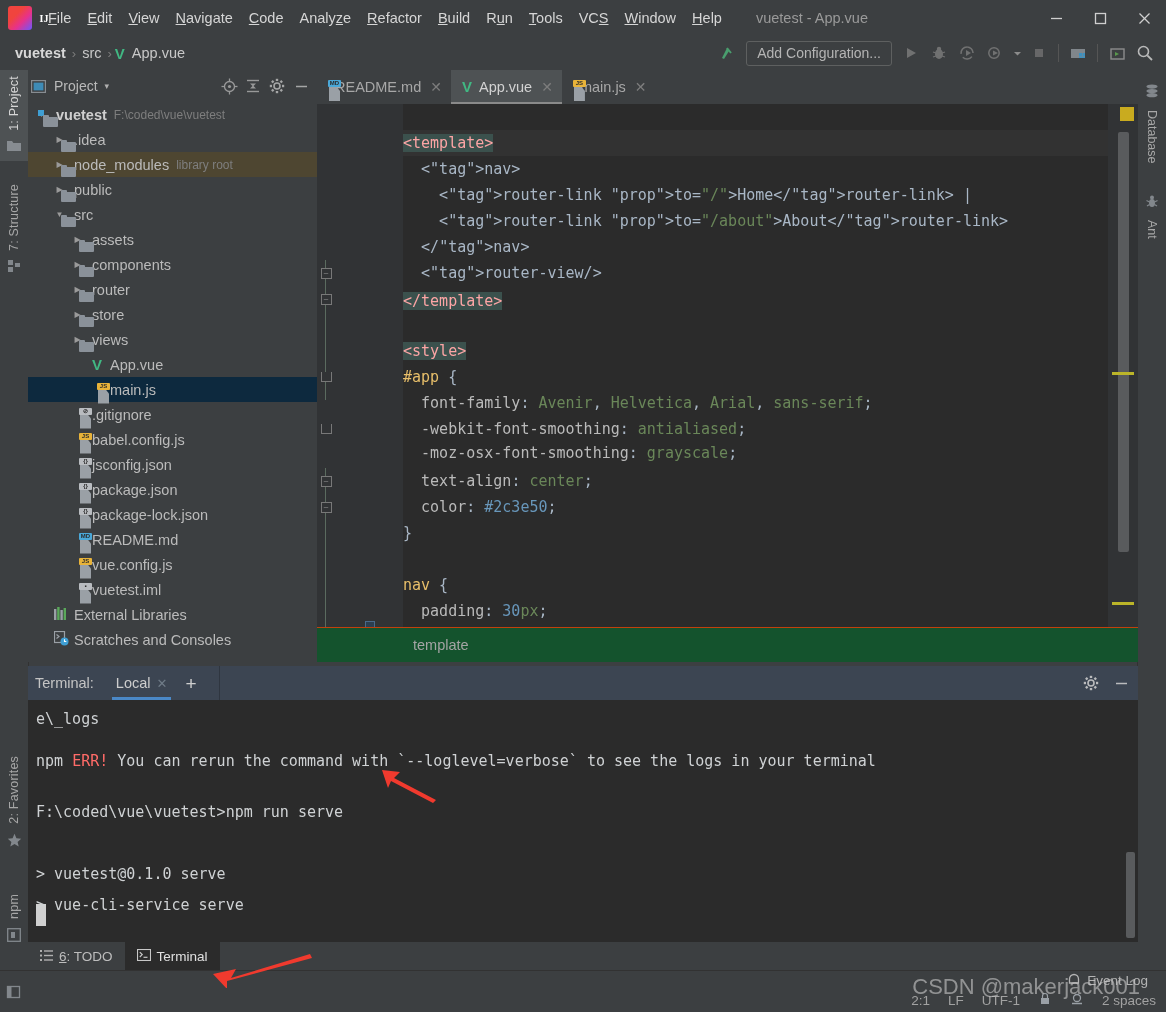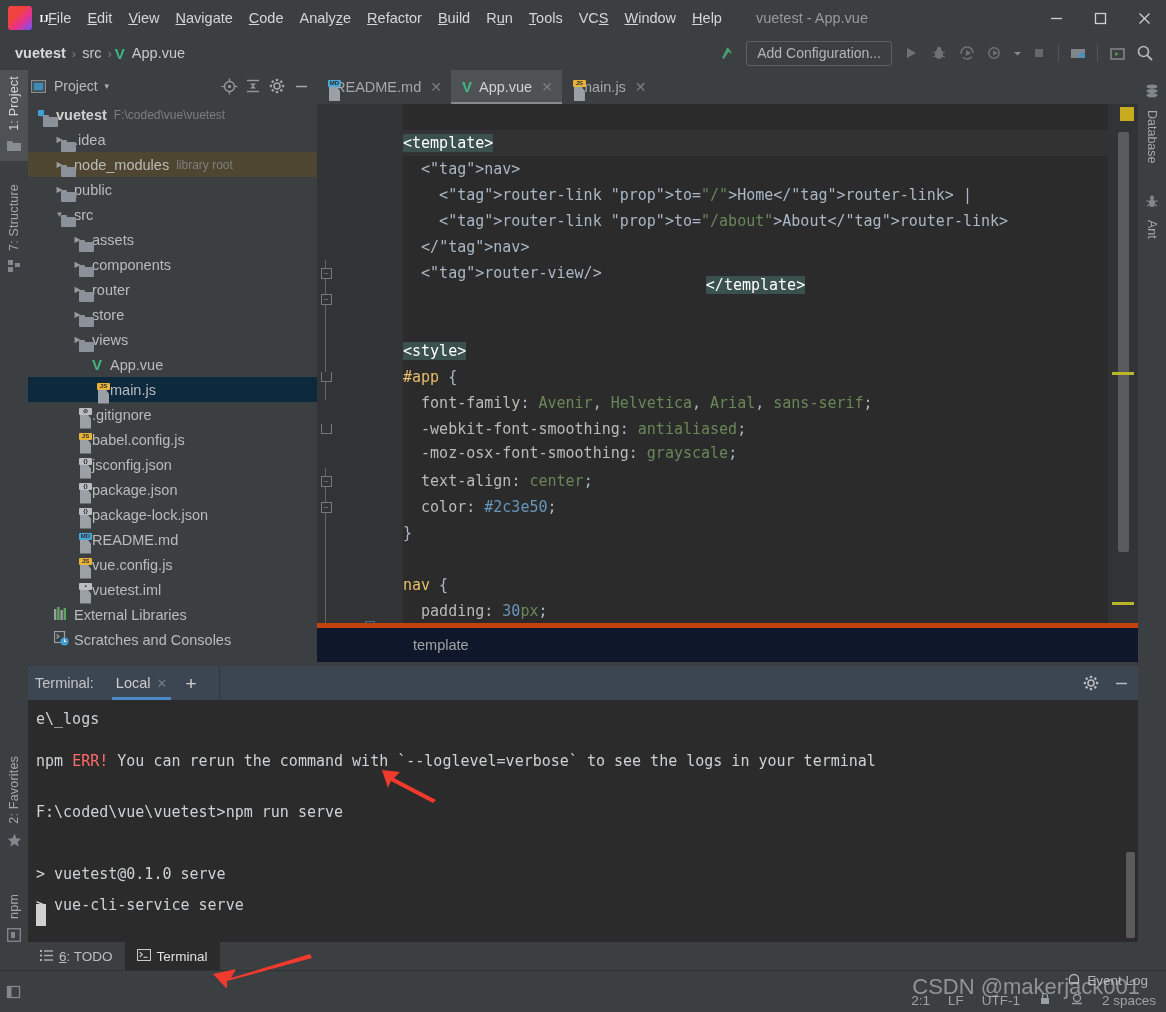--- a/index.html
+++ b/index.html
@@ -82,40 +82,40 @@
   .etab .x{color:#7d7d7d;font-size:14px;margin-left:2px;}
   .ebody{position:absolute;left:0;top:34px;width:821px;height:524px;background:#2b2b2b;overflow:hidden;}
   .gutter{position:absolute;left:0;top:0;width:68px;height:524px;background:#313335;}
   .fold{position:absolute;left:68px;top:0;width:18px;height:524px;background:#313335;}
   .code{position:absolute;left:86px;top:0;right:30px;height:524px;
         font-family:"DejaVu Sans Mono","Liberation Mono",monospace;font-size:15px;line-height:26px;}
   .ln{position:absolute;right:8px;color:#606366;font-size:14px;line-height:26px;
       font-family:"DejaVu Sans Mono","Liberation Mono",monospace;}
   .cline{position:absolute;left:0;right:0;height:26px;white-space:pre;color:#a9b7c6;}
   .cline.cur{background:#323232;}
-  .tag{color:#ffffff;}
+  .tag{color:#fca5a5;}
   .str{color:#6a8759;}
   .txt{color:#a9b7c6;}
   .num{color:#6897bb;}
   .hlbg{background:#3b514d;}
   .csssel{color:#e8bf6a;}
   .cssprop{color:#bababa;}
   .cssval{color:#6a8759;}
   .punct{color:#a9b7c6;}
   .foldmark{position:absolute;left:0;width:18px;height:26px;display:flex;align-items:center;justify-content:center;}
   .fm{width:9px;height:9px;border:1px solid #787878;color:#9a9a9a;font-size:8px;line-height:7px;
       text-align:center;background:#313335;}
   .fmline{position:absolute;left:8px;width:1px;background:#5b6b5f;}
   .colorchip{position:absolute;left:48px;width:8px;height:8px;background:#2c3e50;border:1px solid #4a6a8a;}
   .escrollcol{position:absolute;right:0;top:0;width:30px;height:524px;background:#313335;}
   .escroll{position:absolute;right:9px;width:11px;background:#595b5d;border-radius:2px;}
   .mark{position:absolute;right:4px;width:22px;height:3px;background:#bbb529;}
   .markbox{position:absolute;right:4px;top:3px;width:14px;height:14px;background:#c9ab1f;}
-  .ebread{position:absolute;left:0;bottom:0;width:821px;height:34px;background:#0f172a;
-          border-top:5px solid #c2410c;display:flex;align-items:center;}
+  .ebread{position:absolute;left:0;bottom:0;width:821px;height:34px;background:#14532d;
+          border-top:1px solid #c2410c;display:flex;align-items:center;}
   .ebread .bc{color:#a4a4a4;font-size:14.5px;margin-left:96px;}
 
   
   .term{position:absolute;left:28px;top:666px;width:1110px;height:276px;background:#2b2b2b;}
   .termhdr{height:34px;background:#3c4552;display:flex;align-items:center;}
   .termlbl{color:#c4c4c4;font-size:14.5px;margin-left:7px;}
   .termtab{margin-left:22px;height:34px;display:flex;align-items:center;gap:6px;position:relative;}
   .termtab .tn{color:#cdcdcd;font-size:14.5px;}
   .termtab .x{color:#6f7b87;font-size:13px;}
   .termtab:after{content:"";position:absolute;left:-4px;right:-4px;bottom:0;height:3px;background:#4a88c7;}
@@ -644,21 +644,21 @@
       <div class="colorchip" style="top:517px;"></div>
 
       <div class="code" id="code">
           <div class="cline" style="top: 0px;">&nbsp;</div>
           <div class="cline cur" style="top: 26px;"><span class="hlbg tag">&lt;template&gt;</span></div>
           <div class="cline" style="top: 52px;">  &lt;<span class="&lt;span">"tag"</span>&gt;nav&gt;</div>
           <div class="cline" style="top: 78px;">    &lt;<span class="&lt;span">"tag"</span>&gt;router-link <span class="&lt;span">"prop"</span>&gt;to=<span class="str">"/"</span>&gt;<span class="txt">Home</span>&lt;/<span class="&lt;span">"tag"</span>&gt;router-link&gt; |</div>
           <div class="cline" style="top: 104px;">    &lt;<span class="&lt;span">"tag"</span>&gt;router-link <span class="&lt;span">"prop"</span>&gt;to=<span class="str">"/about"</span>&gt;<span class="txt">About</span>&lt;/<span class="&lt;span">"tag"</span>&gt;router-link&gt;</div>
           <div class="cline" style="top: 130px;">  &lt;/<span class="&lt;span">"tag"</span>&gt;nav&gt;</div>
           <div class="cline" style="top: 156px;">  &lt;<span class="&lt;span">"tag"</span>&gt;router-view/&gt;</div>
-          <div class="cline" style="top: 168px; text-align: center;"><span class="hlbg tag">&lt;/template&gt;</span></div>
+          <div class="cline" style="top: 184px;"><span class="hlbg tag">&lt;/template&gt;</span></div>
           <div class="cline" style="top: 208px;">&nbsp;</div>
           <div class="cline" style="top: 234px;"><span class="hlbg tag">&lt;style&gt;</span></div>
           <div class="cline" style="top: 260px;"><span class="csssel">#app</span> {</div>
           <div class="cline" style="top: 286px;">  <span class="cssprop">font-family</span><span class="punct">: </span><span class="cssval">Avenir</span>, <span class="cssval">Helvetica</span>, <span class="cssval">Arial</span>, <span class="cssval">sans-serif</span>;</div>
           <div class="cline" style="top: 312px;">  <span class="cssprop">-webkit-font-smoothing</span><span class="punct">: </span><span class="cssval">antialiased</span>;</div>
           <div class="cline" style="top: 336px;">  <span class="cssprop">-moz-osx-font-smoothing</span><span class="punct">: </span><span class="cssval">grayscale</span>;</div>
           <div class="cline" style="top: 364px;">  <span class="cssprop">text-align</span><span class="punct">: </span><span class="cssval">center</span>;</div>
           <div class="cline" style="top: 390px;">  <span class="cssprop">color</span><span class="punct">: </span><span class="num">#2c3e50</span>;</div>
           <div class="cline" style="top: 416px;">}</div>
           <div class="cline" style="top: 442px;">&nbsp;</div>

